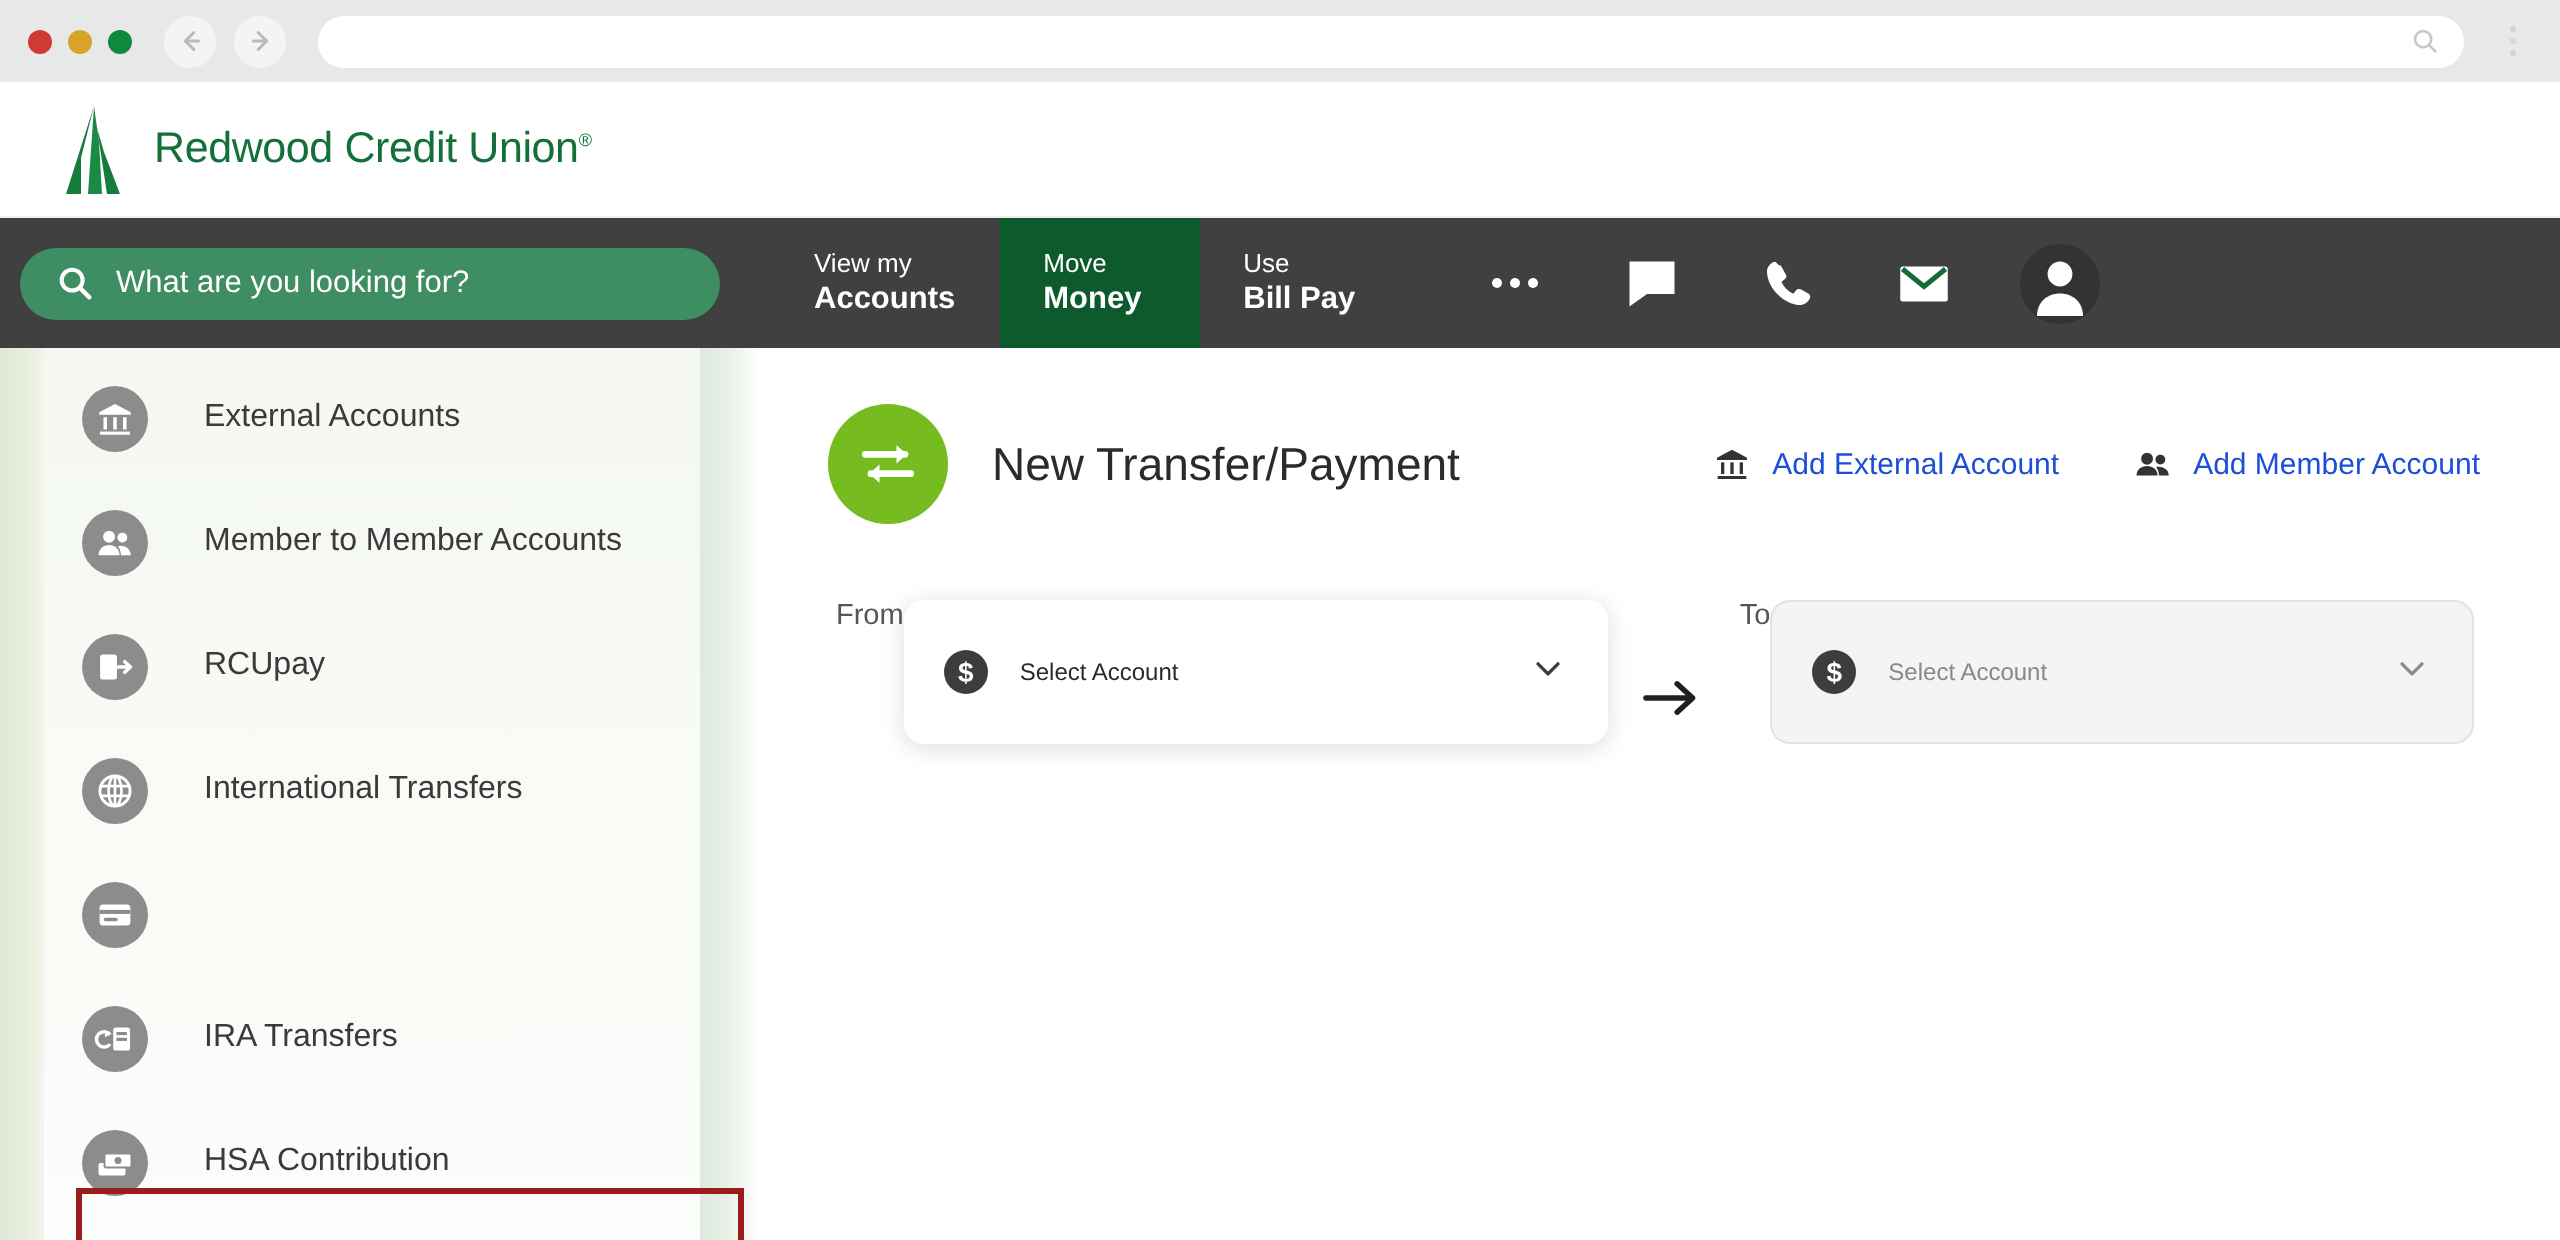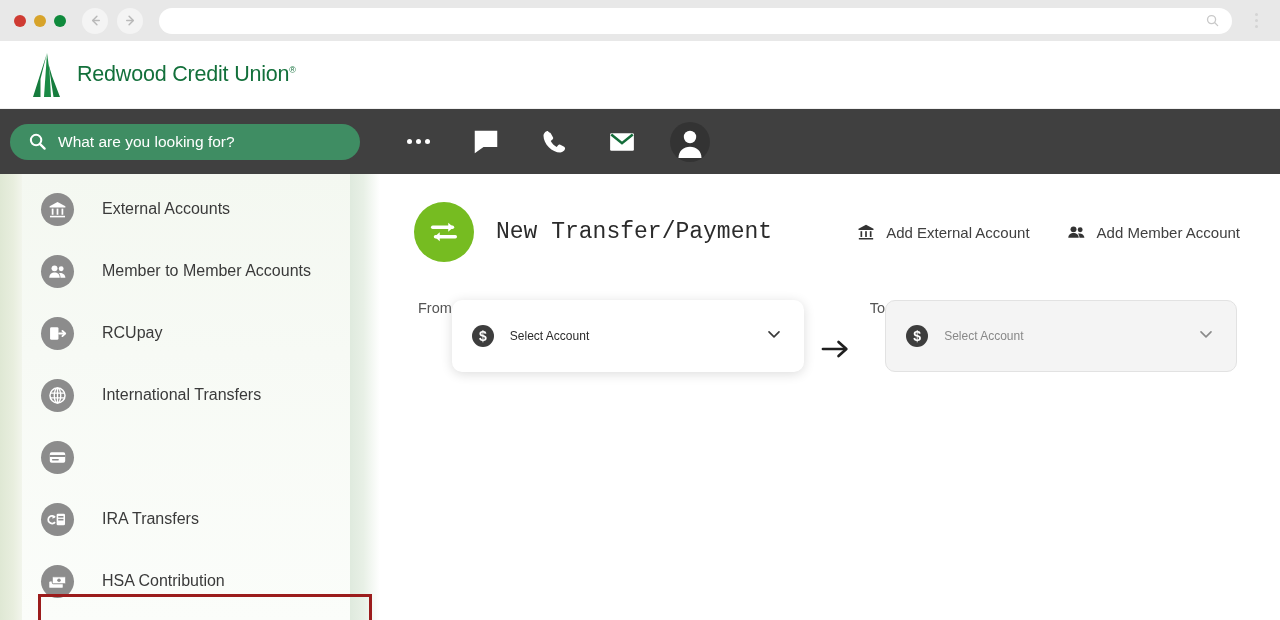--- a/index.html
+++ b/index.html
@@ -157,25 +157,25 @@
     display: flex; align-items: center;
     height: 64px;
   }
   .head-circle {
     width: 60px; height: 60px; border-radius: 50%;
     background: #76bc21;
     display: flex; align-items: center; justify-content: center;
     flex: 0 0 60px;
   }
   .head-title {
-    font-size: 23px; color: #2b2b2b; margin-left: 22px; white-space: nowrap; font-family: Liberation Mono, monospace;
+    font-size: 23px; color: #2b2b2b; margin-left: 22px; white-space: nowrap;
   }
   .head-actions { margin-left: auto; display: flex; align-items: center; gap: 36px; }
   .head-action { display: flex; align-items: center; gap: 10px; }
-  .head-action span { font-size: 15px; color: #404040; white-space: nowrap; }
+  .head-action span { font-size: 15px; color: #1d4ed8; white-space: nowrap; }
 
   .transfer-row {
     margin-top: 36px;
     display: flex; align-items: flex-start;
   }
   .field-col { display: flex; flex-direction: row; }
   .field-label { font-size: 14.5px; color: #555; margin-bottom: 12px; margin-left: 4px; }
   .acct-card {
     width: 352px; height: 72px;
     border-radius: 10px;
@@ -259,20 +259,34 @@
 
 <div class="greennav">
   <div class="search-pill">
     <svg width="19" height="19" viewBox="0 0 16 16">
       <circle cx="6.8" cy="6.8" r="4.4" fill="none" stroke="#ffffff" stroke-width="1.7"></circle>
       <path d="M10.2 10.2 L14 14" stroke="#ffffff" stroke-width="1.9" stroke-linecap="round"></path>
     </svg>
     <span class="ph">What are you looking for?</span>
   </div>
 
+  <div class="nav-items">
+    <div class="nav-item">
+      <span class="l1">View my</span>
+      <span class="l2">Accounts</span>
+    </div>
+    <div class="nav-item active">
+      <span class="l1">Move</span>
+      <span class="l2">Money</span>
+    </div>
+    <div class="nav-item">
+      <span class="l1">Use</span>
+      <span class="l2">Bill Pay</span>
+    </div>
+  </div>
 
   <div class="nav-icons">
     <div class="nav-icon">
       <span class="dots-h">
           <i></i>
           <i></i>
           <i></i>
         </span>
     </div>
     <div class="nav-icon">

